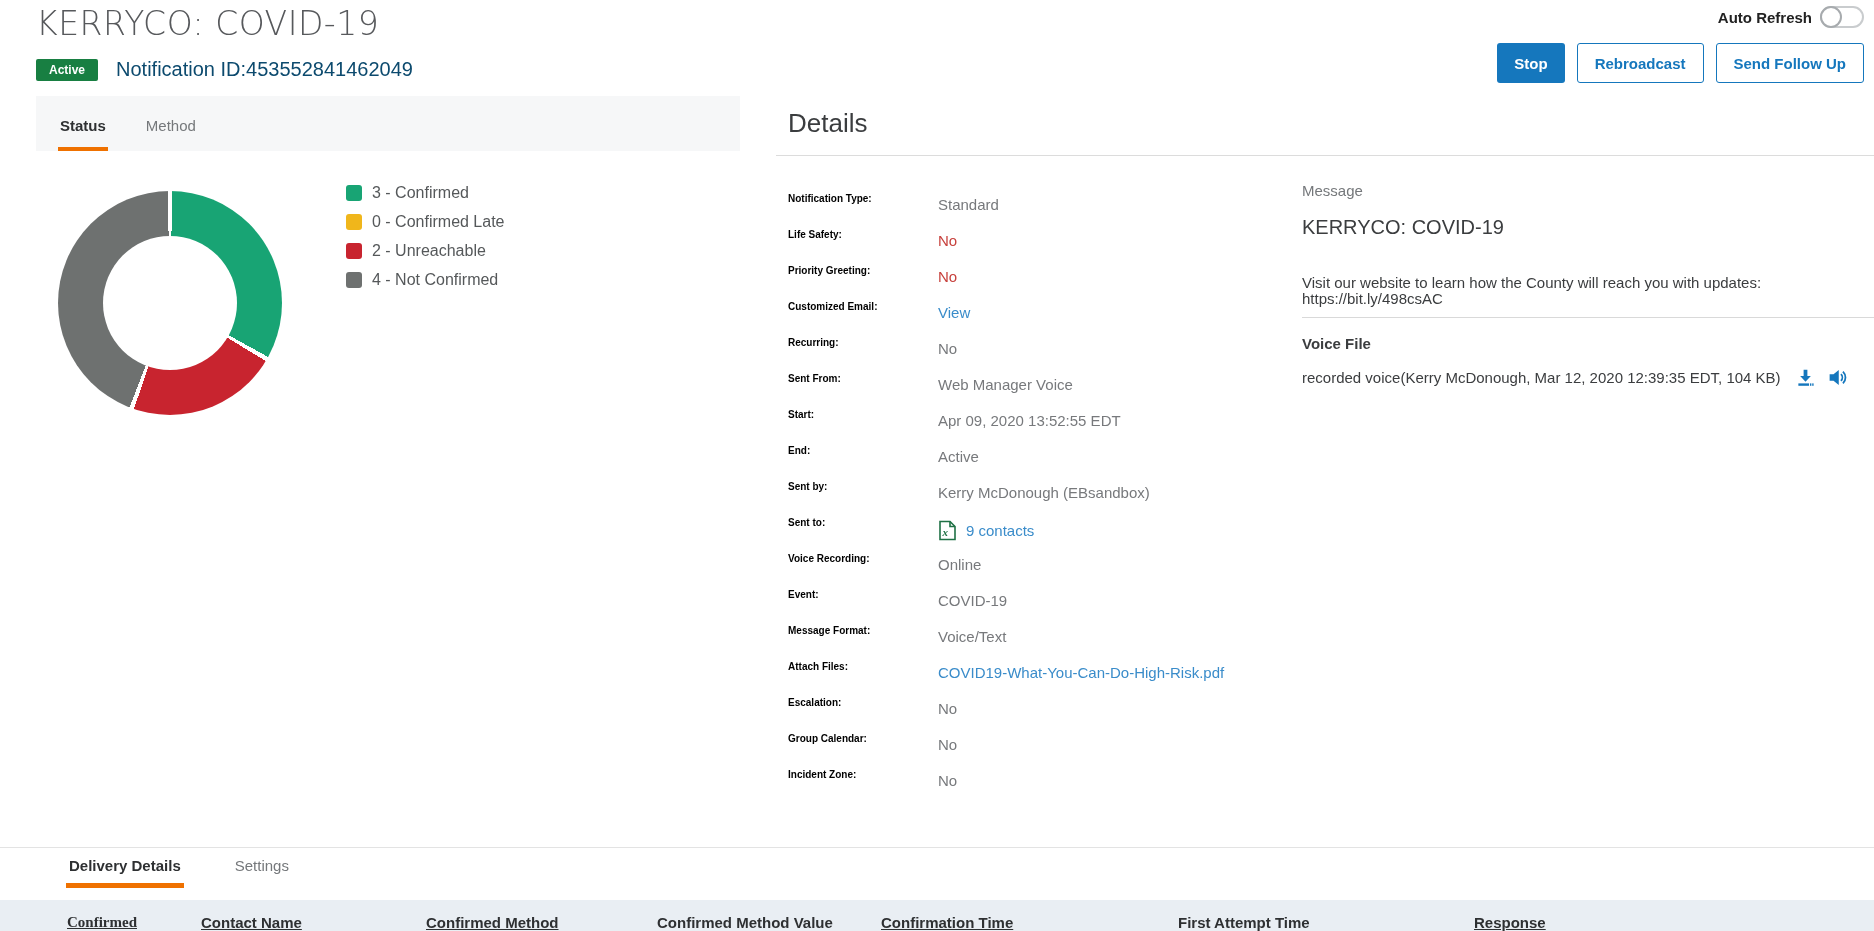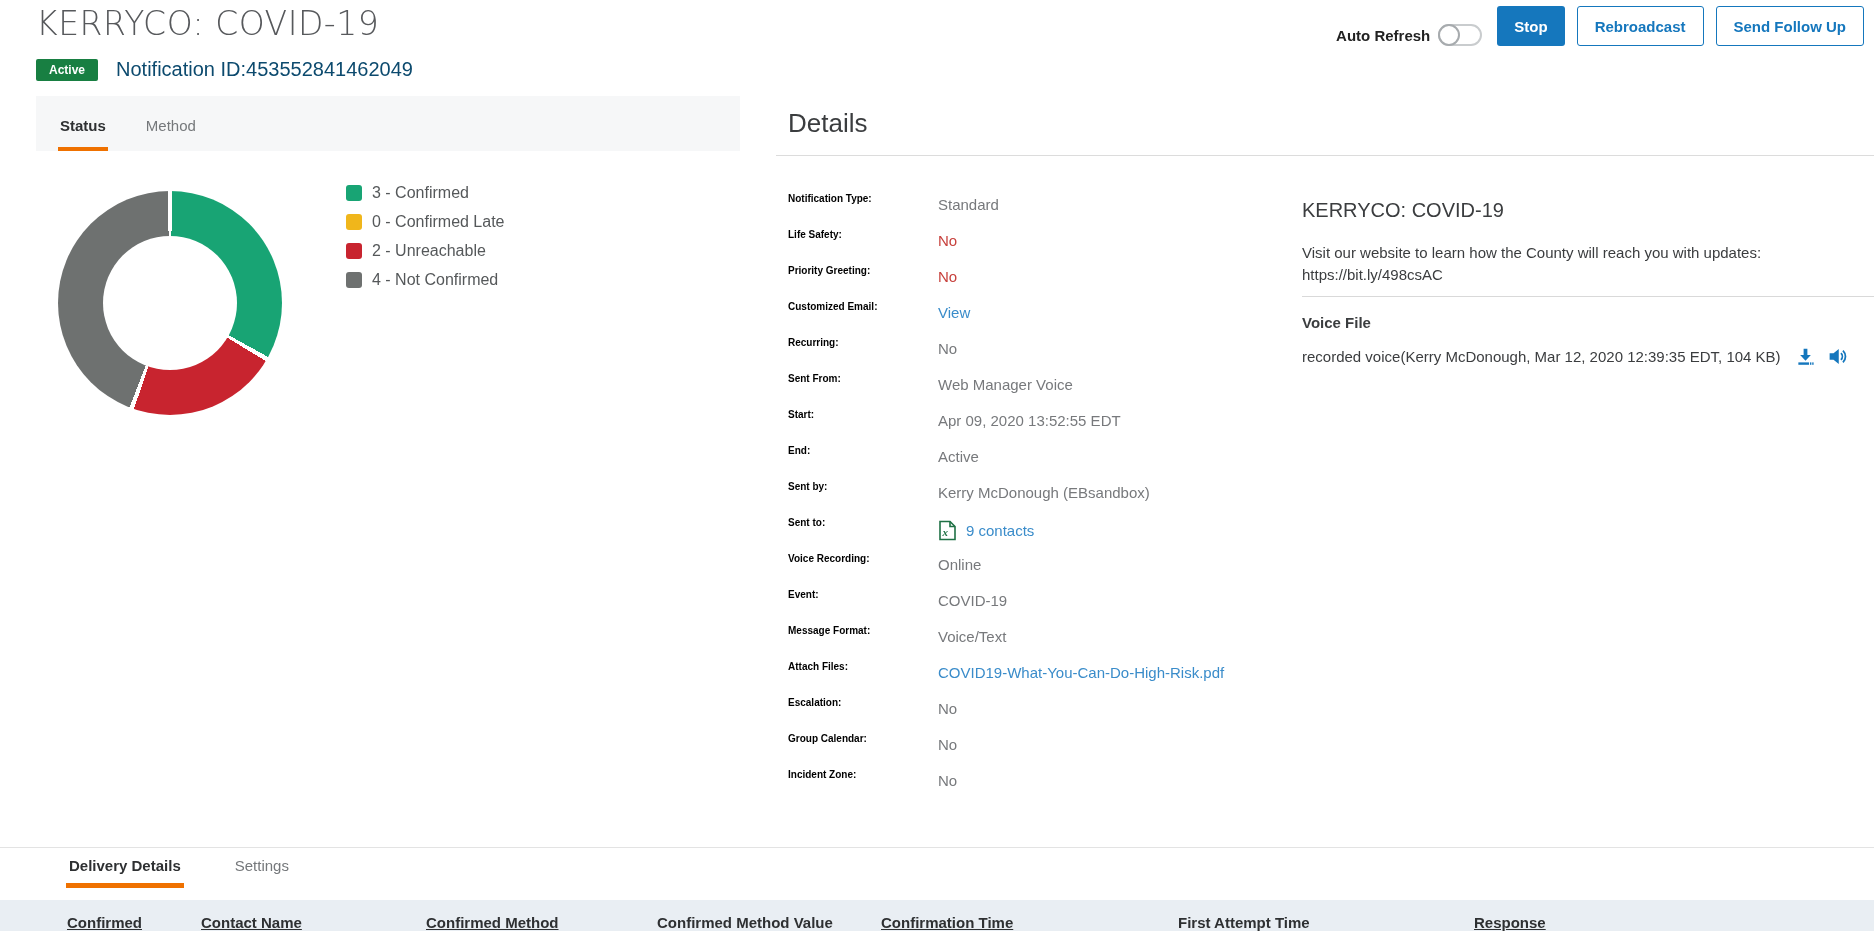--- a/index.html
+++ b/index.html
@@ -19,21 +19,21 @@
     font-family: "DejaVu Sans", "Liberation Sans", sans-serif;
     font-weight: 200; font-size: 33px; color: #57595c; letter-spacing: .5px;
   }
   .badge-row { position: absolute; left: 36px; top: 58px; display: flex; align-items: center; gap: 18px; }
   .badge {
     background: var(--green, #187f42); color: #fff; font-size: 12px; font-weight: bold;
     padding: 5px 13px; border-radius: 2px; line-height: 1;
   }
   .notif-id { color: #0c4a6e; font-size: 20px; font-weight: 300; }
 
-  .header-right { position: absolute; right: 10px; top: 6px; display: flex; flex-direction: row; align-items: flex-end; gap: 15px; }
+  .header-right { position: absolute; right: 10px; top: 6px; display: flex; flex-direction: column; align-items: flex-end; gap: 15px; }
   .auto-refresh { display: flex; align-items: center; gap: 8px; font-size: 15px; font-weight: bold; color: #222; }
   .toggle { width: 44px; height: 22px; border: 2px solid #c9ccce; border-radius: 12px; position: relative; background: #fff; cursor: pointer; }
   .toggle-knob { position: absolute; left: -2px; top: -2px; width: 22px; height: 22px; border: 2px solid #a7abae; border-radius: 50%; background: #fff; }
   .btn-row { display: flex; gap: 12px; }
   .btn {
     height: 40px; border-radius: 3px; font-size: 15px; font-weight: bold;
     display: flex; align-items: center; justify-content: center; padding: 0 17px;
     cursor: pointer; border: none; font-family: inherit;
   }
   .btn-primary { background: var(--blue, #1577bd); color: #fff; }
@@ -62,21 +62,21 @@
   .field-row { position: relative; height: 21px; margin-bottom: 15px; }
   .field-label { font-size: 10px; font-weight: bold; color: #000000; white-space: nowrap; }
   .field-value { position: absolute; left: 150px; top: 8px; font-size: 15px; color: #77797c; white-space: nowrap; display: flex; align-items: center; gap: 9px; }
   .field-value.negative .value-text { color: var(--red, #c7403c); }
   .field-value.link .value-text, .field-value.contacts .value-text { color: var(--link, #3a8cca); cursor: pointer; }
   .excel-icon { display: inline-flex; }
 
   .message-col { flex: 1 1 auto; min-width: 0; }
   .message-label { font-size: 15px; color: #75787b; }
   .message-title { font-size: 20px; font-weight: 400; color: #3b3d3f; margin-top: 17px; }
-  .message-body { font-size: 15px; color: #3b3d3f; line-height: 22px; margin-top: 20px; max-width: 560px; overflow-wrap: anywhere; }
+  .message-body { font-size: 15px; color: #3b3d3f; line-height: 16px; margin-top: 36px; max-width: 560px; overflow-wrap: anywhere; }
   .voice-divider { border: none; border-top: 1px solid #d9d9d9; margin: 10px -24px 0 0; }
   .voice-heading { font-size: 15px; font-weight: bold; color: #3b3d3f; margin-top: 17px; }
   .voice-row { display: flex; align-items: center; margin-top: 15px; padding-right: 2px; }
   .voice-text { flex: 1 1 auto; font-size: 15px; color: #3b3d3f; }
   .voice-icons { display: flex; gap: 11px; flex: 0 0 auto; }
   .voice-icons svg { cursor: pointer; }
 
   
   .bottom { position: absolute; left: 0; right: 0; top: 847px; bottom: 0; border-top: 1px solid #e3e3e3; background: #fff; overflow: hidden; }
   .bottom-tabs { display: flex; gap: 48px; padding: 9px 0 0 66px; }
@@ -265,20 +265,21 @@
   </div>
           <div class="field-row">
     <span class="field-label">Incident Zone:</span>
     <span class="field-value plain">
 
       <span class="value-text">No</span>
     </span>
   </div>
         </div>
       <div class="message-col">
+        <div class="message-label">Message</div>
         <div class="message-title">KERRYCO: COVID-19</div>
         <div class="message-body">Visit our website to learn how the County will reach you with updates: https://bit.ly/498csAC</div>
         <hr class="voice-divider">
         <div class="voice-heading">Voice File</div>
         <div class="voice-row">
           <span class="voice-text">recorded voice(Kerry McDonough, Mar 12, 2020 12:39:35 EDT, 104 KB)</span>
           <span class="voice-icons">
             <svg width="21" height="21" viewBox="0 0 20 20" fill="#1577bd" xmlns="http://www.w3.org/2000/svg">
               <path d="M8.2 2.5h3.6v6h3.3L10 14 4.9 8.5h3.3z"></path>
               <path d="M3.2 15.6h10.2v2.3H3.2z"></path>
@@ -296,21 +297,21 @@
     </div>
   </div>
 </div>
 
 <div class="bottom">
   <div class="bottom-tabs">
       <div class="btab active">Delivery Details</div>
       <div class="btab">Settings</div>
     </div>
   <div class="table-header">
-      <div class="th sortable" style="width: 134px;">Confirmed</div>
+      <div class="th sortable" style="width: 134px; font-family: Liberation Serif, serif;">Confirmed</div>
       <div class="th sortable" style="width: 225px;">Contact Name</div>
       <div class="th sortable" style="width: 231px;">Confirmed Method</div>
       <div class="th" style="width: 224px;">Confirmed Method Value</div>
       <div class="th sortable" style="width: 297px;">Confirmation Time</div>
       <div class="th" style="width: 296px;">First Attempt Time</div>
       <div class="th sortable" style="flex: 1 1 0%;">Response</div>
     </div>
 </div>
 
 </body></html>

